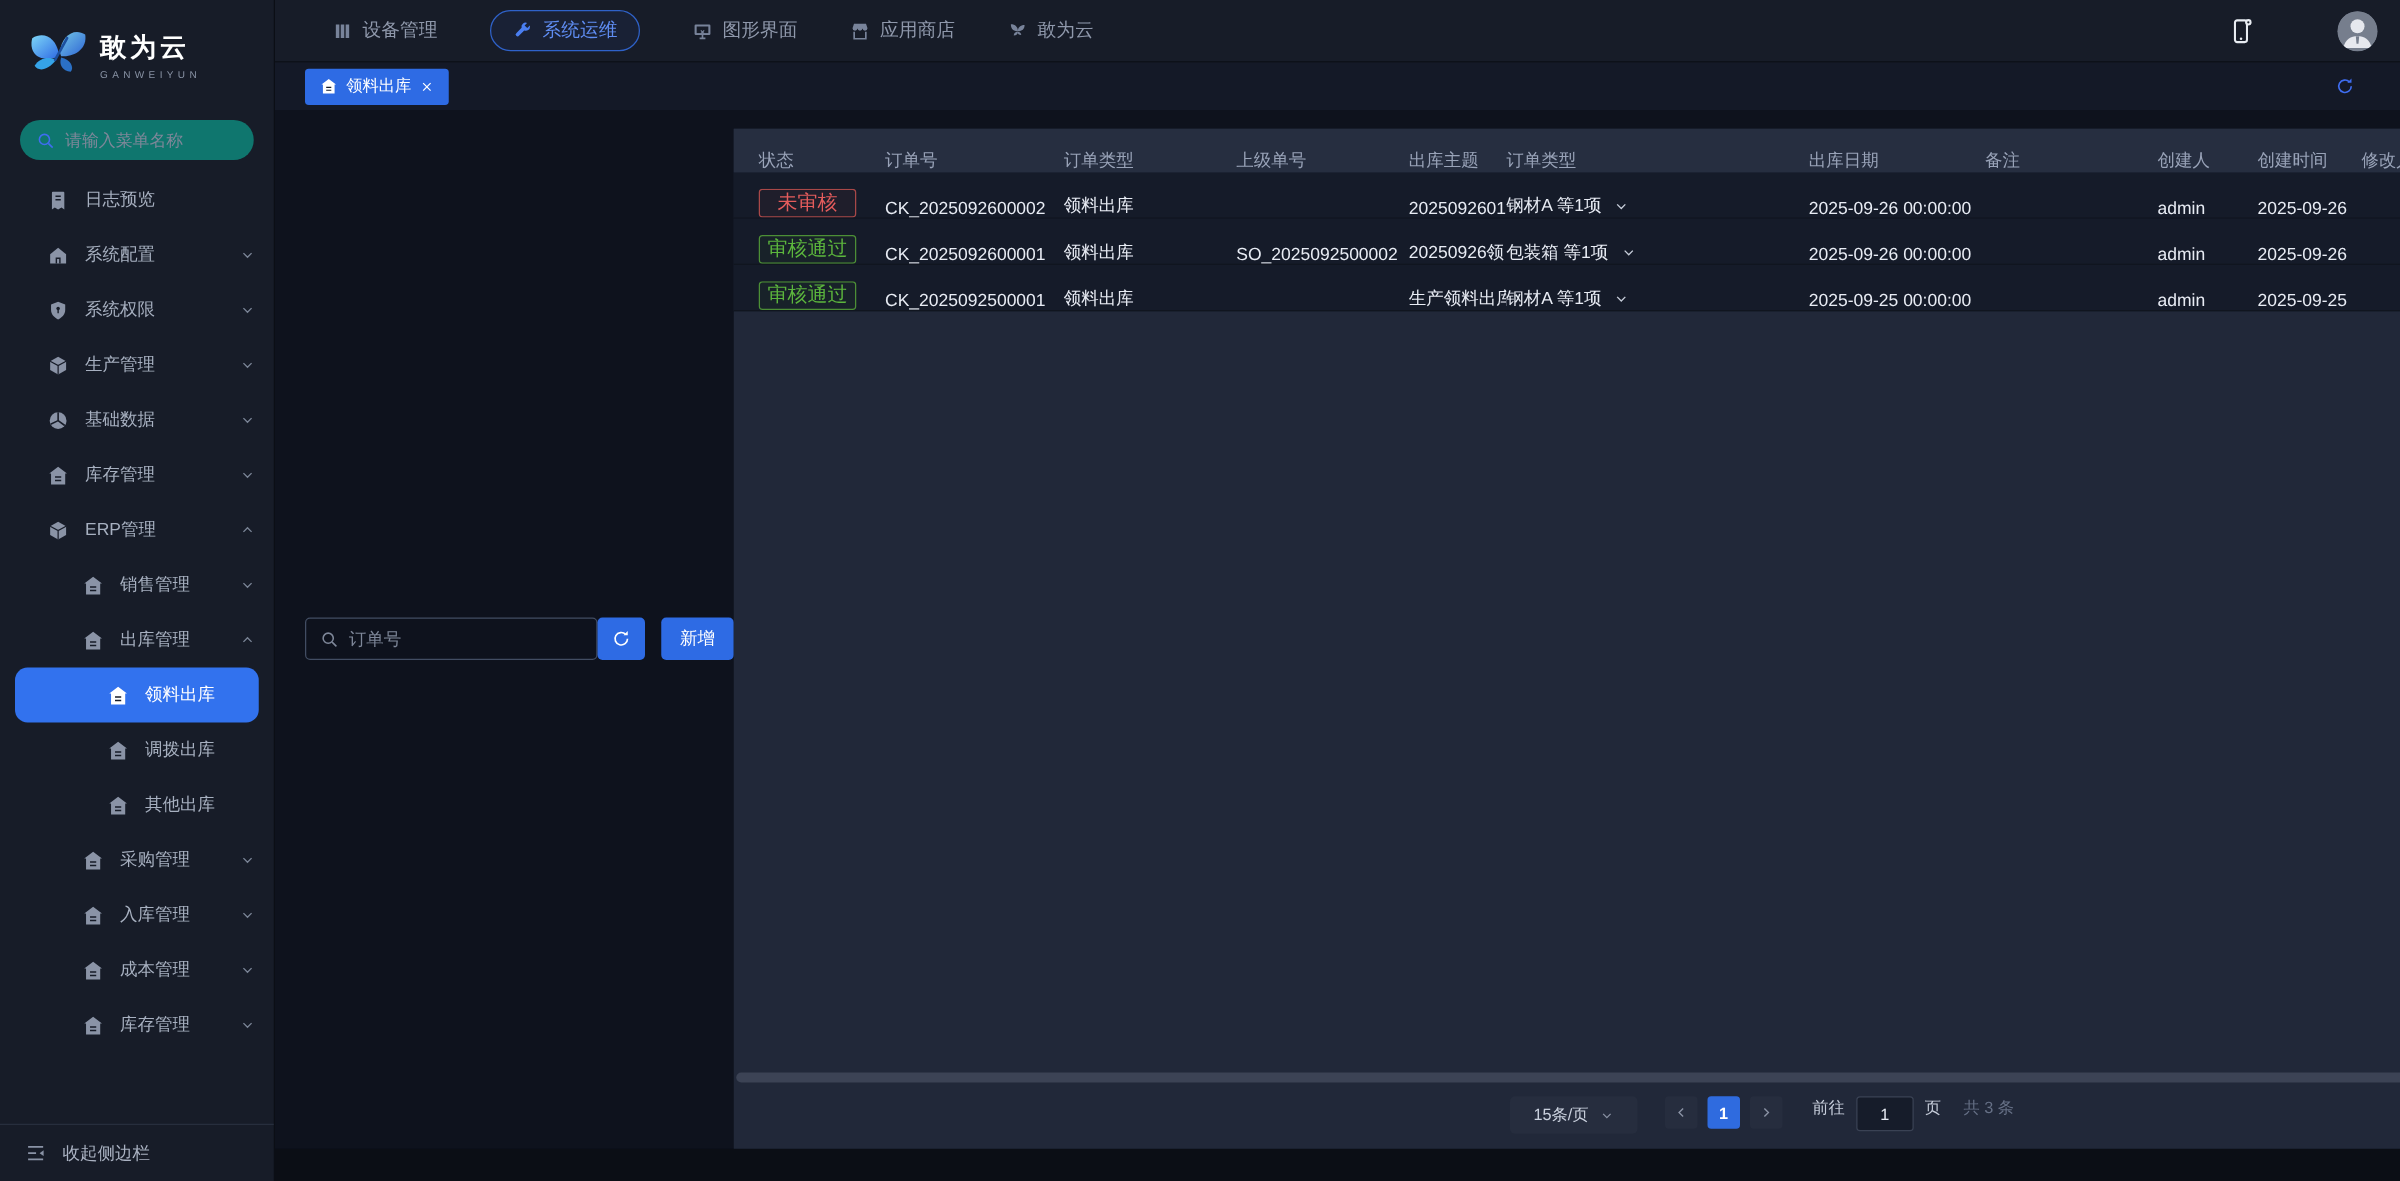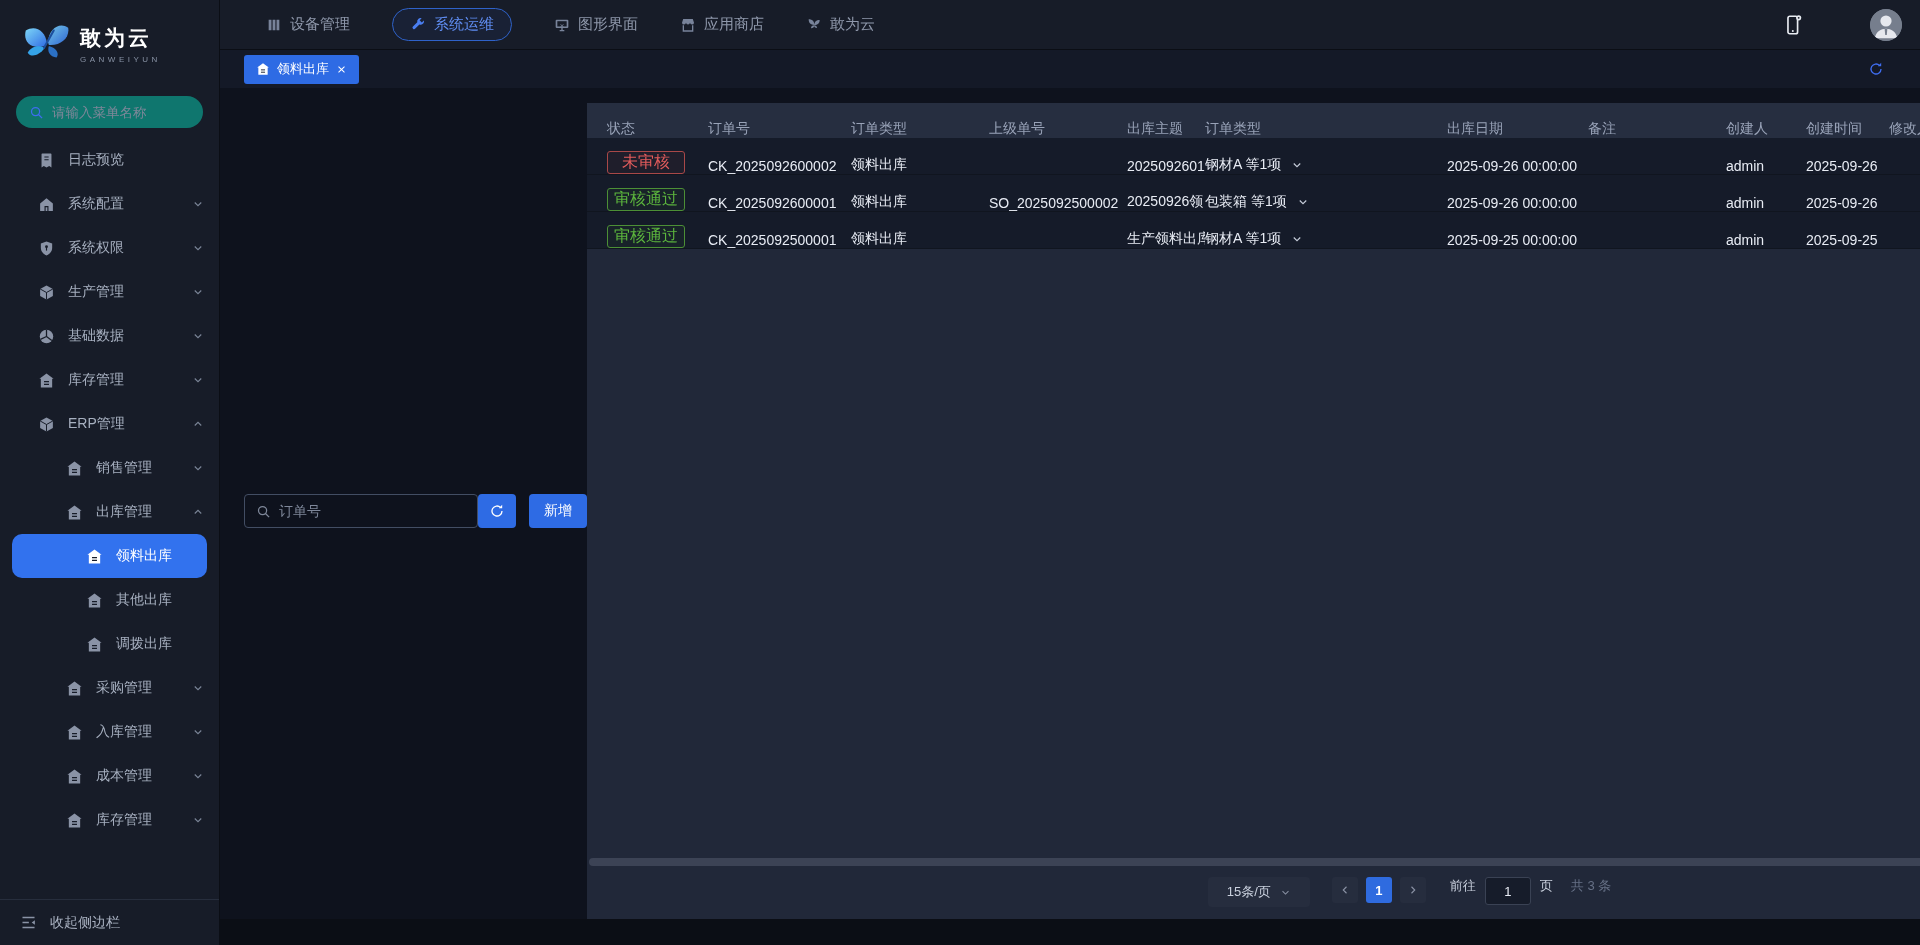--- a/index.html
+++ b/index.html
@@ -324,27 +324,27 @@
       <div class="s-item lv3 active">
         <svg class="ic mi">
             <use href="#i-house"></use>
           </svg>
         <span>领料出库</span>
       </div>
       <div class="s-item lv3">
         <svg class="ic mi">
             <use href="#i-house"></use>
           </svg>
+        <span>调拨出库</span>
+      </div>
+      <div class="s-item lv3">
+        <svg class="ic mi">
+            <use href="#i-house"></use>
+          </svg>
         <span>其他出库</span>
-      </div>
-      <div class="s-item lv3">
-        <svg class="ic mi">
-            <use href="#i-house"></use>
-          </svg>
-        <span>调拨出库</span>
       </div>
       <div class="s-item lv2">
         <svg class="ic mi">
             <use href="#i-house"></use>
           </svg>
         <span>采购管理</span>
         <svg class="ic chev" width="12" height="12">
             <use href="#i-chev-down"></use>
           </svg>
       </div>

